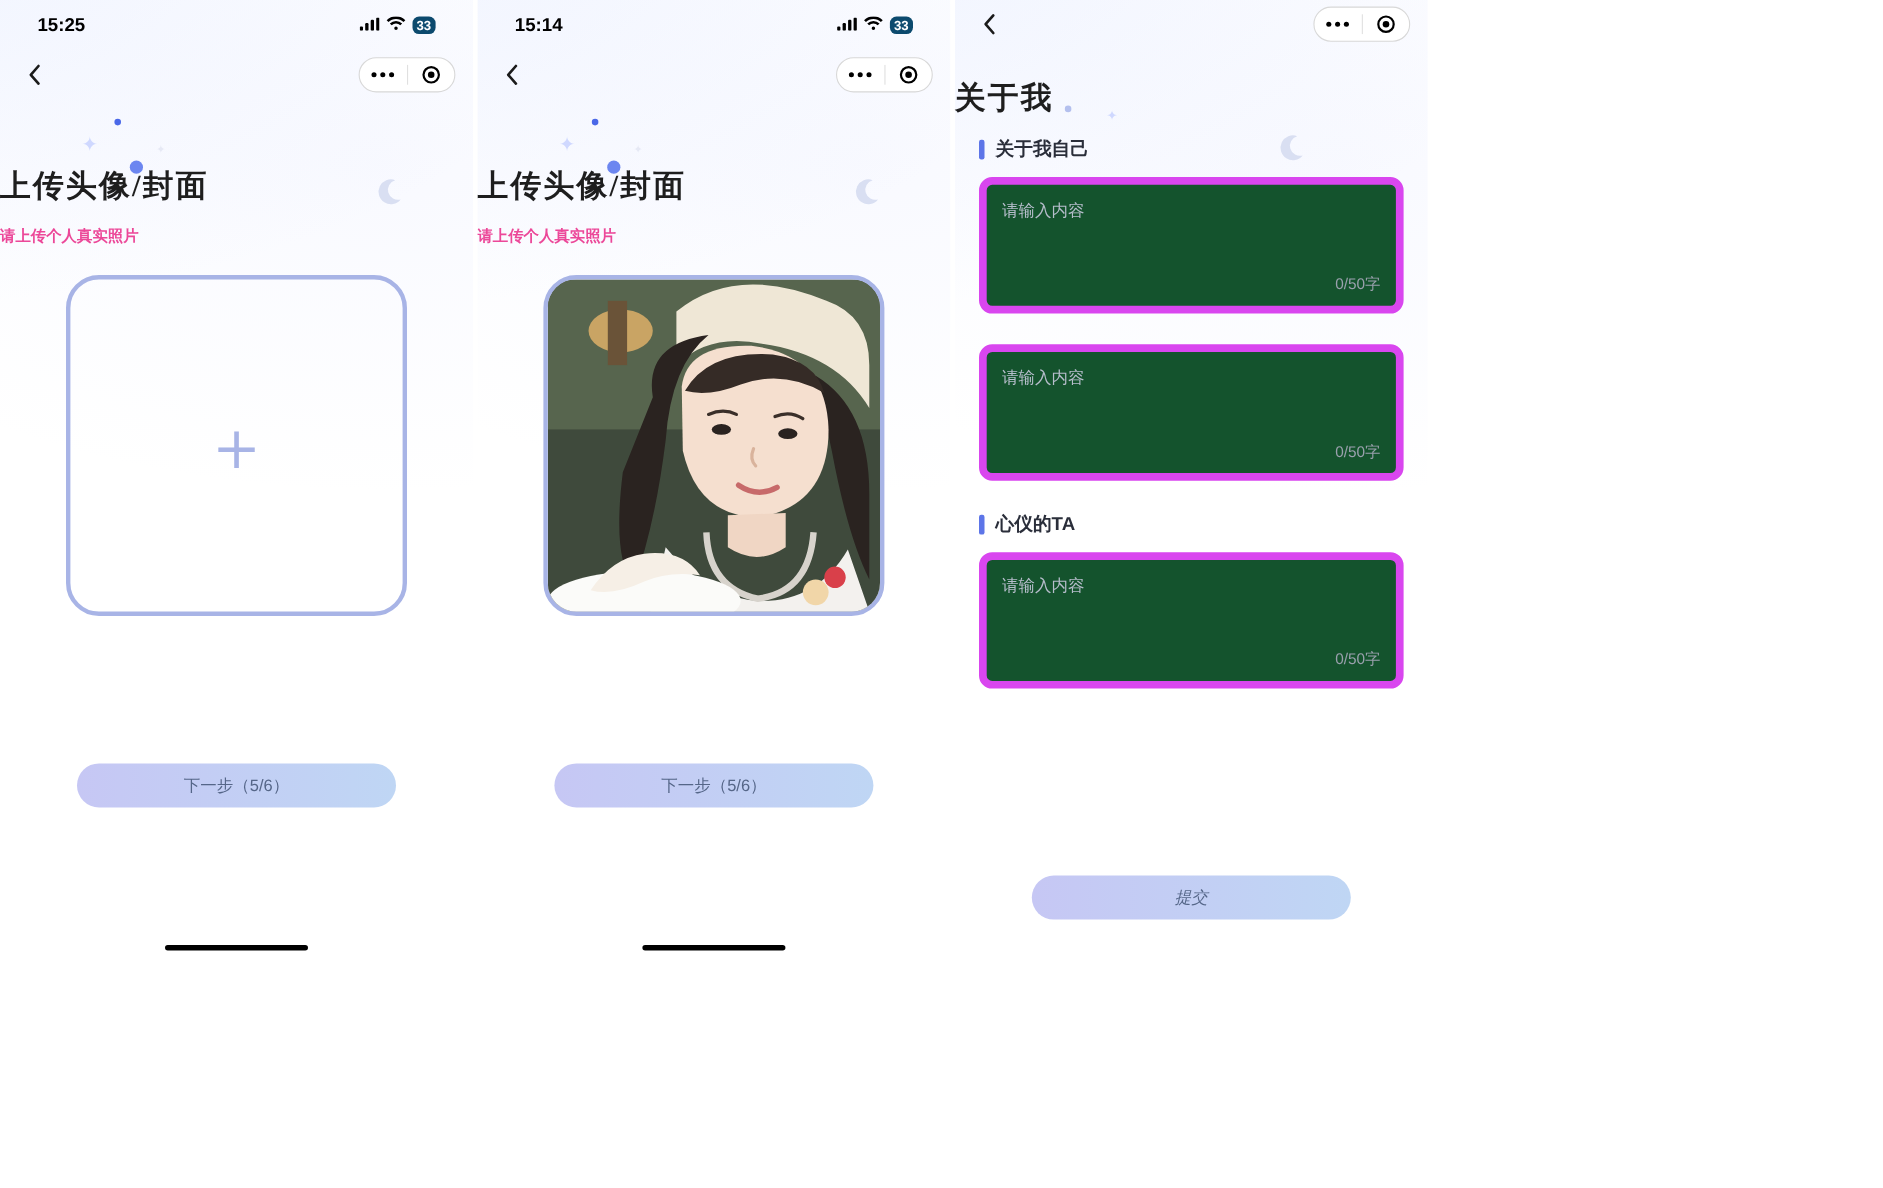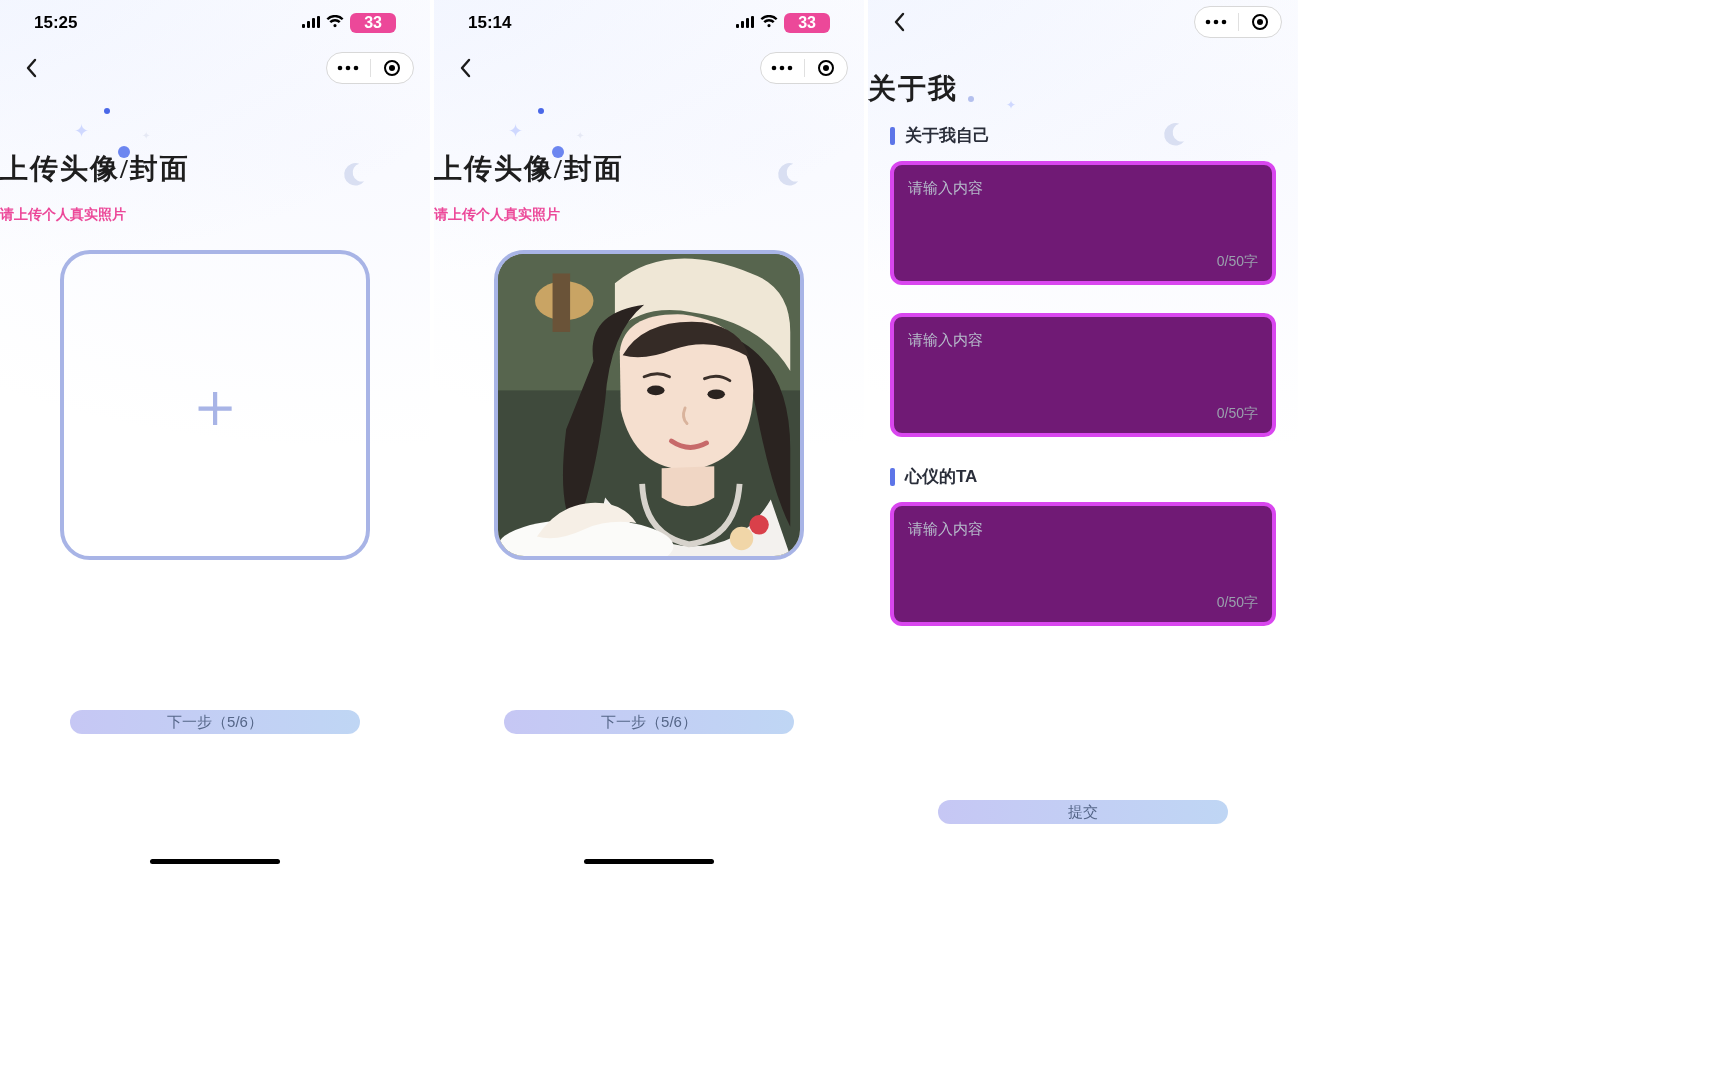--- a/index.html
+++ b/index.html
@@ -20,21 +20,21 @@
       position: absolute; inset: 0;
       background:
         radial-gradient(1200px 600px at -100px -50px, rgba(180,200,255,0.18) 0%, rgba(180,200,255,0.06) 35%, transparent 55%),
         radial-gradient(1200px 600px at 350px 150px, rgba(190,200,255,0.10) 0%, transparent 50%);
       pointer-events: none;
     }
 
     
     .status { position: relative; height: 46px; display: flex; align-items: center; justify-content: space-between; padding: 0 34px; font-weight: 600; font-size: 17px; }
     .status-icons { display: flex; align-items: center; gap: 6px; }
-    .batt { display: inline-flex; align-items: center; background: #ec4899; color: #fff; border-radius: 6px; padding: 1px 14px; font-size: 16px; font-weight: 700; }
+    .batt { display: inline-flex; align-items: center; background: #0c4a6e; color: #fff; border-radius: 6px; padding: 1px 4px; font-size: 12px; font-weight: 700; }
 
     
     .nav { position: relative; height: 44px; display: flex; align-items: center; justify-content: space-between; padding: 0 16px; }
     .back { width: 30px; height: 30px; display: flex; align-items: center; justify-content: center; cursor: pointer; }
     .capsule {
       width: 88px; height: 32px; border: 1px solid #d8d8d8; border-radius: 16px; background: #fff;
       display: flex; align-items: center; overflow: hidden;
     }
     .capsule > div { flex: 1; height: 100%; display: flex; align-items: center; justify-content: center; cursor: pointer; }
     .capsule .sep { width: 1px; height: 18px; background: #e0e0e0; flex: 0 0 1px; }
@@ -54,39 +54,39 @@
     .upload-box {
       margin: 26px auto 0; width: 310px; height: 310px; border: 4px solid #a8b4e6; border-radius: 30px;
       display: flex; align-items: center; justify-content: center; cursor: pointer; overflow: hidden; position: relative;
     }
     .plus { color: #a8b4e6; font-size: 64px; font-weight: 300; line-height: 1; }
     .photo { width: 100%; height: 100%; }
 
     
     .primary-btn {
       position: absolute; left: 50%; transform: translateX(-50%);
-      width: 290px; height: 24px; border-radius: 20px;
+      width: 290px; height: 40px; border-radius: 20px;
       background: linear-gradient(90deg, #c6c7f4 0%, #bfd6f4 100%);
       display: flex; align-items: center; justify-content: center;
       color: #556688; font-size: 15px; font-weight: 500; cursor: pointer;
     }
     .phone1 .primary-btn, .phone2 .primary-btn { bottom: 136px; }
-    .phone3 .primary-btn { bottom: 26px; }
+    .phone3 .primary-btn { bottom: 14px; font-style: italic; }
 
     
     .homebar { position: absolute; bottom: 6px; left: 50%; transform: translateX(-50%); width: 130px; height: 5px; background: #000; border-radius: 3px; }
 
     
     .form { padding: 0 22px; position: relative; }
     .section { margin-top: 28px; }
     .section:first-child { margin-top: 16px; }
     .sec-title { display: flex; align-items: center; font-size: 17px; font-weight: 700; color: #2a2e3a; }
     .sec-title .bar { width: 5px; height: 18px; background: #5d75e8; border-radius: 2px; margin-right: 10px; }
     .field {
-      margin-top: 14px; border: 4px solid #d946ef; border-radius: 12px; background: #701a75;
+      margin-top: 14px; border: 7px solid #d946ef; border-radius: 12px; background: #14532d;
       padding: 14px 14px 16px; position: relative; min-height: 124px;
     }
     .field .ph { color: #b6bdcb; font-size: 15px; }
     .field .counter { position: absolute; right: 14px; bottom: 10px; color: #9aa0ad; font-size: 14px; }
 
     
     .decor1 .dot1 { width: 12px; height: 12px; background: #6c86f0; top: 146px; left: 118px; }
     .decor1 .dot2 { width: 6px; height: 6px; background: #4a68e8; top: 108px; left: 104px; }
     .decor1 .spark1 { top: 120px; left: 74px; }
     .decor1 .spark2 { top: 130px; left: 142px; font-size: 10px; color: #e6e9f5; }

